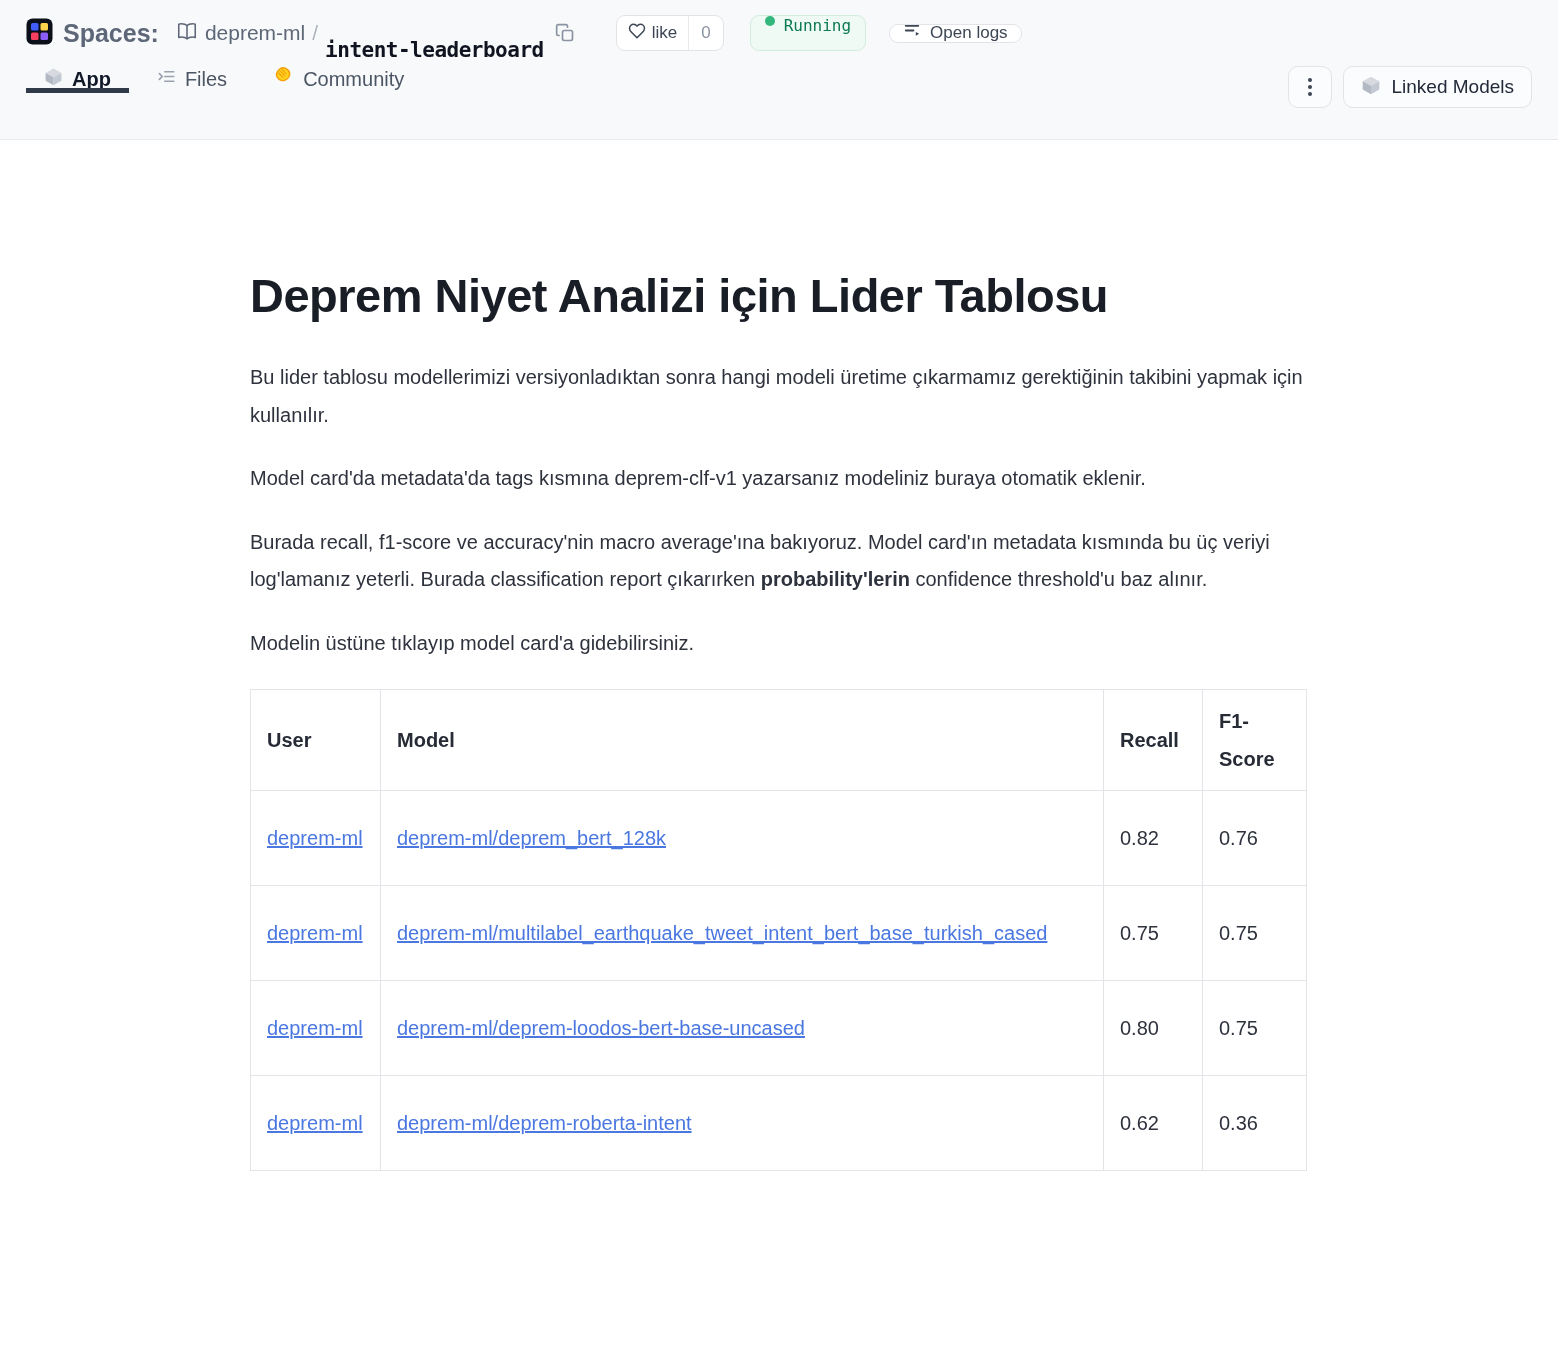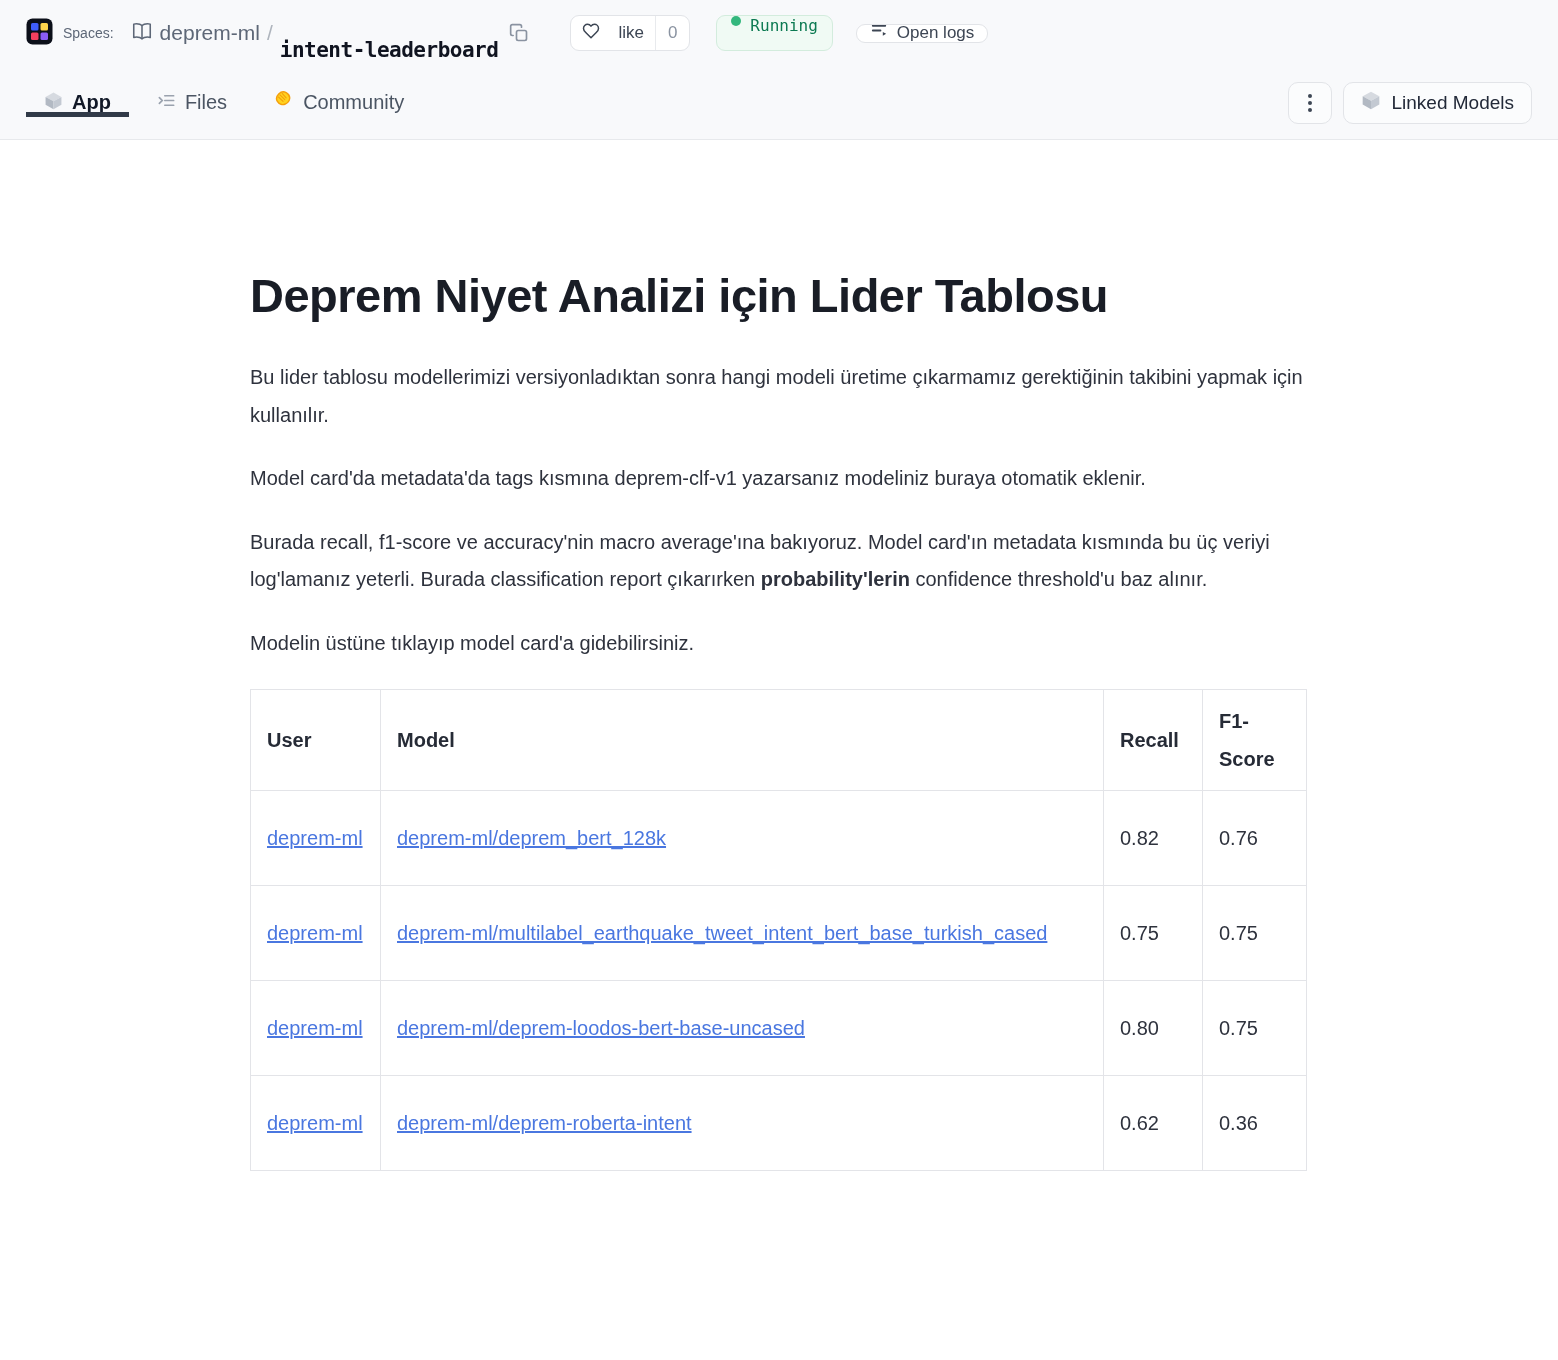--- a/index.html
+++ b/index.html
@@ -17,39 +17,39 @@
     border-bottom: 1px solid #e7e9ec;
   }
   .topbar-row1 {
     height: 66px;
     display: flex;
     align-items: center;
     padding: 0 26px;
     gap: 9px;
   }
   .brand { display: flex; align-items: center; gap: 10px; }
-  .brand-label { font-size: 14px; font-weight: 400; color: #5d6777; }
+  .brand-label { font-size: 25px; font-weight: 700; color: #5d6777; }
   .ns { display: flex; align-items: center; gap: 7px; margin-left: 8px; }
   .owner { font-size: 21px; color: #5d6777; }
   .slash { font-size: 21px; color: #aeb4bd; }
   .space-name {
     font-family: "DejaVu Sans Mono", "Liberation Mono", monospace;
     font-size: 21px; font-weight: 700; color: #101420;
     letter-spacing: -0.5px;
     margin-top: 33px;
   }
   .icon-btn-plain { background: none; border: none; cursor: pointer; display: flex; align-items: center; }
 
   .pill {
     display: inline-flex; align-items: center;
     border: 1px solid #e2e4e8; border-radius: 9px;
     background: #ffffff; height: 36px; overflow: hidden;
   }
   .like-btn { margin-left: 32px; }
-  .like-main { display: flex; align-items: center; gap: 18px; padding: 0 11px; cursor: pointer; }
+  .like-main { display: flex; align-items: center; gap: 6px; padding: 0 11px; cursor: pointer; }
   .like-label { font-size: 17px; color: #3d4654; }
   .like-count {
     border-left: 1px solid #e8eaed; padding: 0 12px;
     font-size: 17px; color: #8a93a1; height: 100%;
     display: flex; align-items: center; cursor: pointer;
   }
   .status-badge {
     margin-left: 17px;
     display: inline-flex; align-items: flex-start; gap: 9px;
     background: #f0faf4; border: 1px solid #d3ecdd;
@@ -62,21 +62,21 @@
   }
   .openlogs-btn {
     margin-left: 14px; display: inline-flex; align-items: center; gap: 8px;
     padding: 0 13px; height: 19px; cursor: pointer;
     font-size: 17px; color: #3d4654;
   }
 
   
   .topbar-row2 {
     height: 73px;
-    display: flex; align-items: center;
+    display: flex; align-items: flex-start;
     padding: 0 26px;
   }
   .tabs { display: flex; align-items: stretch; gap: 10px; }
   .tab {
     position: relative;
     display: flex; align-items: center; gap: 9px;
     padding: 0 18px;
     font-size: 20px; color: #4b5563;
     cursor: pointer;
   }

